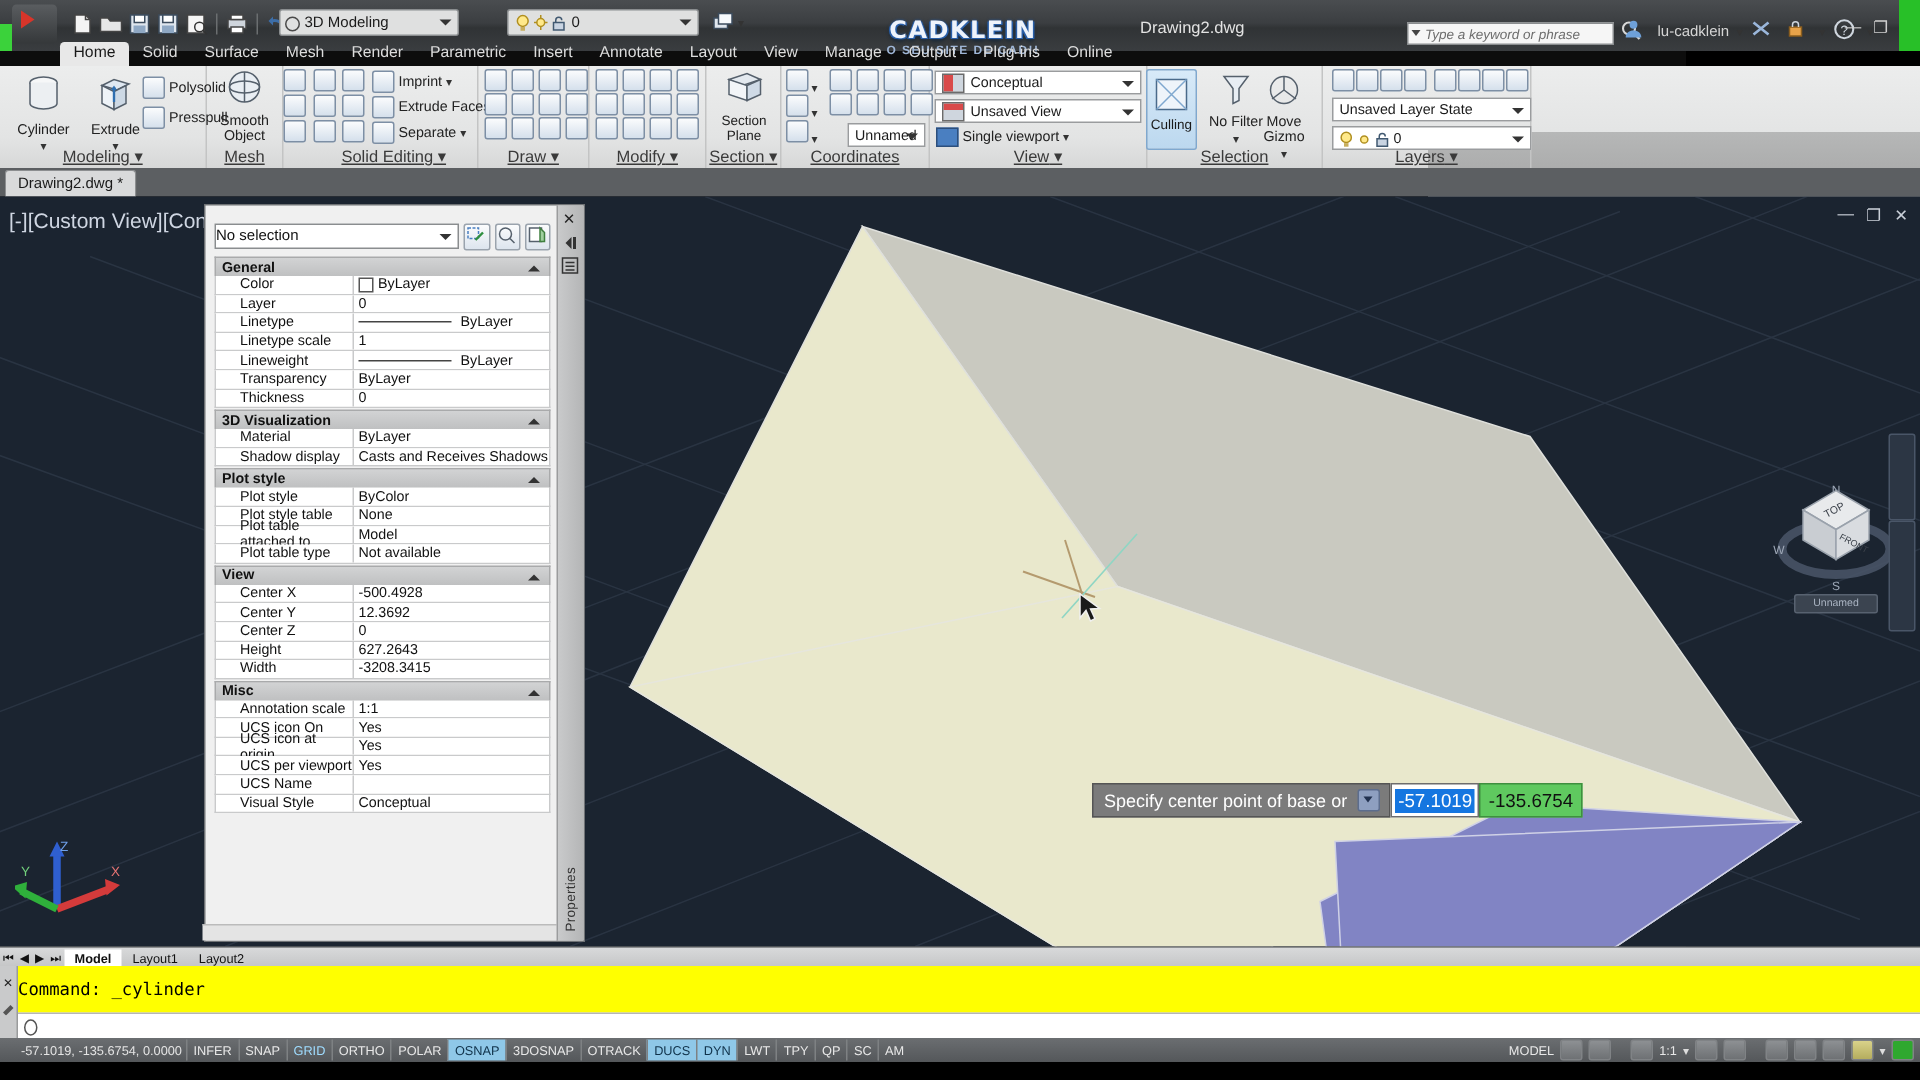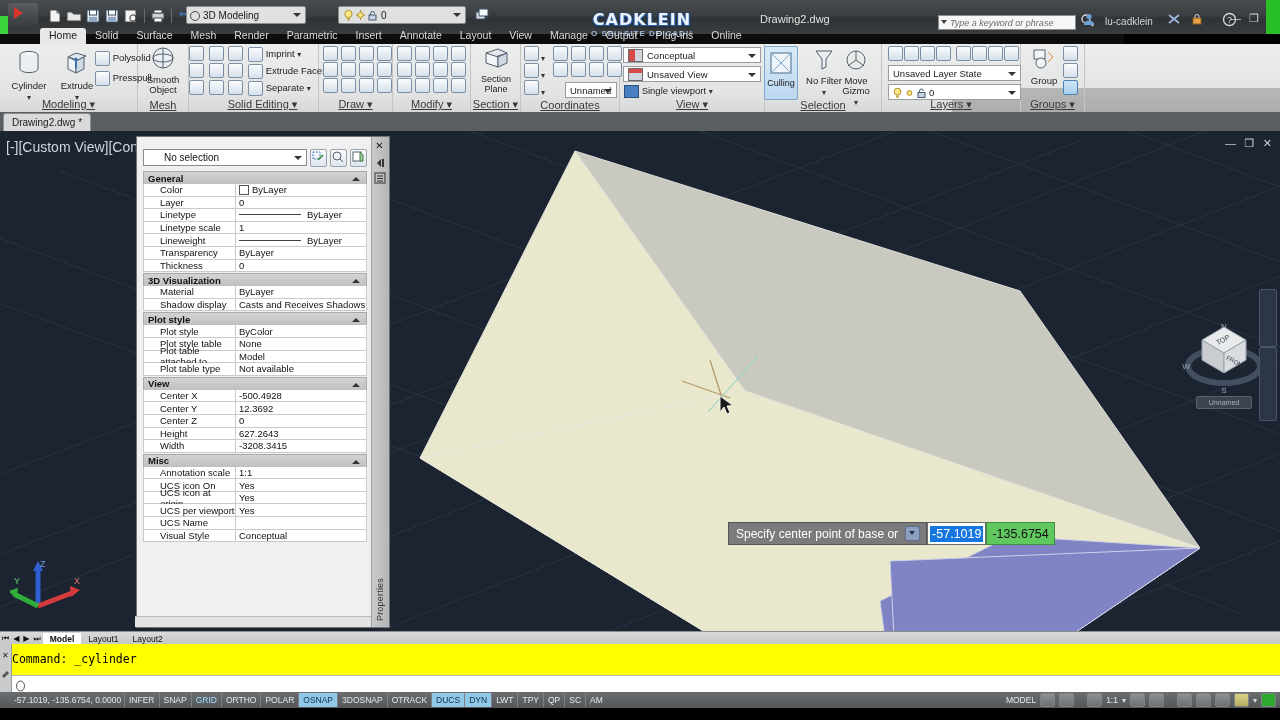--- a/index.html
+++ b/index.html
@@ -101,21 +101,21 @@
 
   
   .props{position:absolute;left:136px;top:136px;width:254px;height:492px;
     background:#f0f0f0;border:1px solid #6f7275;box-sizing:border-box;display:flex;}
   .props-body{width:236px;height:100%;position:relative;}
   .props-side{width:17px;background:linear-gradient(to right,#c9cacb,#b4b5b6);position:relative;border-left:1px solid #9b9c9d;}
   .props-side .vlabel{position:absolute;left:3px;bottom:6px;writing-mode:vertical-rl;transform:rotate(180deg);
     font-size:9px;color:#333;letter-spacing:.2px;}
   .sel-row{position:absolute;left:6px;top:12px;width:224px;height:17px;display:flex;align-items:center;gap:3px;}
   .sel-combo{width:172px;height:17px;background:#fff;border:1px solid #8a8d8f;font-size:10px;color:#111;
-    display:flex;align-items:center;padding-left:20px;box-sizing:border-box;position:relative;}
+    display:flex;align-items:center;padding-left:0;box-sizing:border-box;position:relative;}
   .sel-combo .arr{position:absolute;right:4px;top:6px;border-left:4px solid transparent;border-right:4px solid transparent;border-top:4px solid #333;}
   .ptool{width:16px;height:16px;border:1px solid #9aa3ad;background:linear-gradient(to bottom,#fbfcfd,#dde5ee);border-radius:2px;position:relative;}
   .grid-tbl{position:absolute;left:6px;top:34px;width:224px;font-size:9.5px;color:#111;}
   .cat{height:13px;background:linear-gradient(to bottom,#d2d3d4,#bfc0c1);border:1px solid #a9aaab;
     border-bottom:none;box-sizing:border-box;display:flex;align-items:center;padding-left:4px;
     font-weight:bold;color:#111;position:relative;}
   .cat .tri{position:absolute;right:6px;top:5px;border-left:4px solid transparent;border-right:4px solid transparent;border-bottom:4px solid #333;}
   .prow{height:12.6px;display:flex;border:1px solid #c9cacb;border-top:none;box-sizing:border-box;background:#fff;}
   .pname{width:92px;border-right:1px solid #c9cacb;padding-left:16px;box-sizing:border-box;
     display:flex;align-items:center;background:#fff;}
@@ -604,40 +604,20 @@
         </span>
 
         <span>0</span>
         <span class="arr"></span>
       </div>
       <div class="panel-title">
         <span>Layers</span> ▾
       </div>
     </div>
 
-    <div class="panel" style="left:1021px;width:64px;">
-      <div class="bigbtn" style="left:4px;top:3px;width:38px;">
-        <span class="gl">
-          <svg width="26" height="26" viewBox="0 0 26 26">
-              <rect x="3" y="3" width="11" height="9" fill="#f0f5f9" stroke="#55606c"></rect>
-              <circle cx="10" cy="16" r="5" fill="#f0f5f9" stroke="#55606c"></circle>
-              <path d="M17 5l5 5-5 5" fill="none" stroke="#e08a2e"></path>
-            </svg>
-        </span>
-        <span class="cap">Group</span>
-      </div>
-      <div style="position:absolute;left:42px;top:2px;">
-        <span class="sqico" style="display:block;margin-bottom:2px;"></span>
-        <span class="sqico" style="display:block;margin-bottom:2px;"></span>
-        <span class="sqico" style="display:block;border-color:#4a82b8;background:linear-gradient(to bottom,#cfe6f8,#a8cdeb);"></span>
-      </div>
-      <div class="panel-title">
-        <span>Groups</span> ▾
-      </div>
-    </div>
   </div>
 
   <div class="doctabbar">
     <div class="doctab">Drawing2.dwg *</div>
   </div>
 
   <div class="viewport">
     <svg class="vp-grid" width="1280" height="500" viewBox="0 0 1280 500">
       <defs>
         <linearGradient id="gridfade" x1="0" y1="0" x2="0" y2="1">

